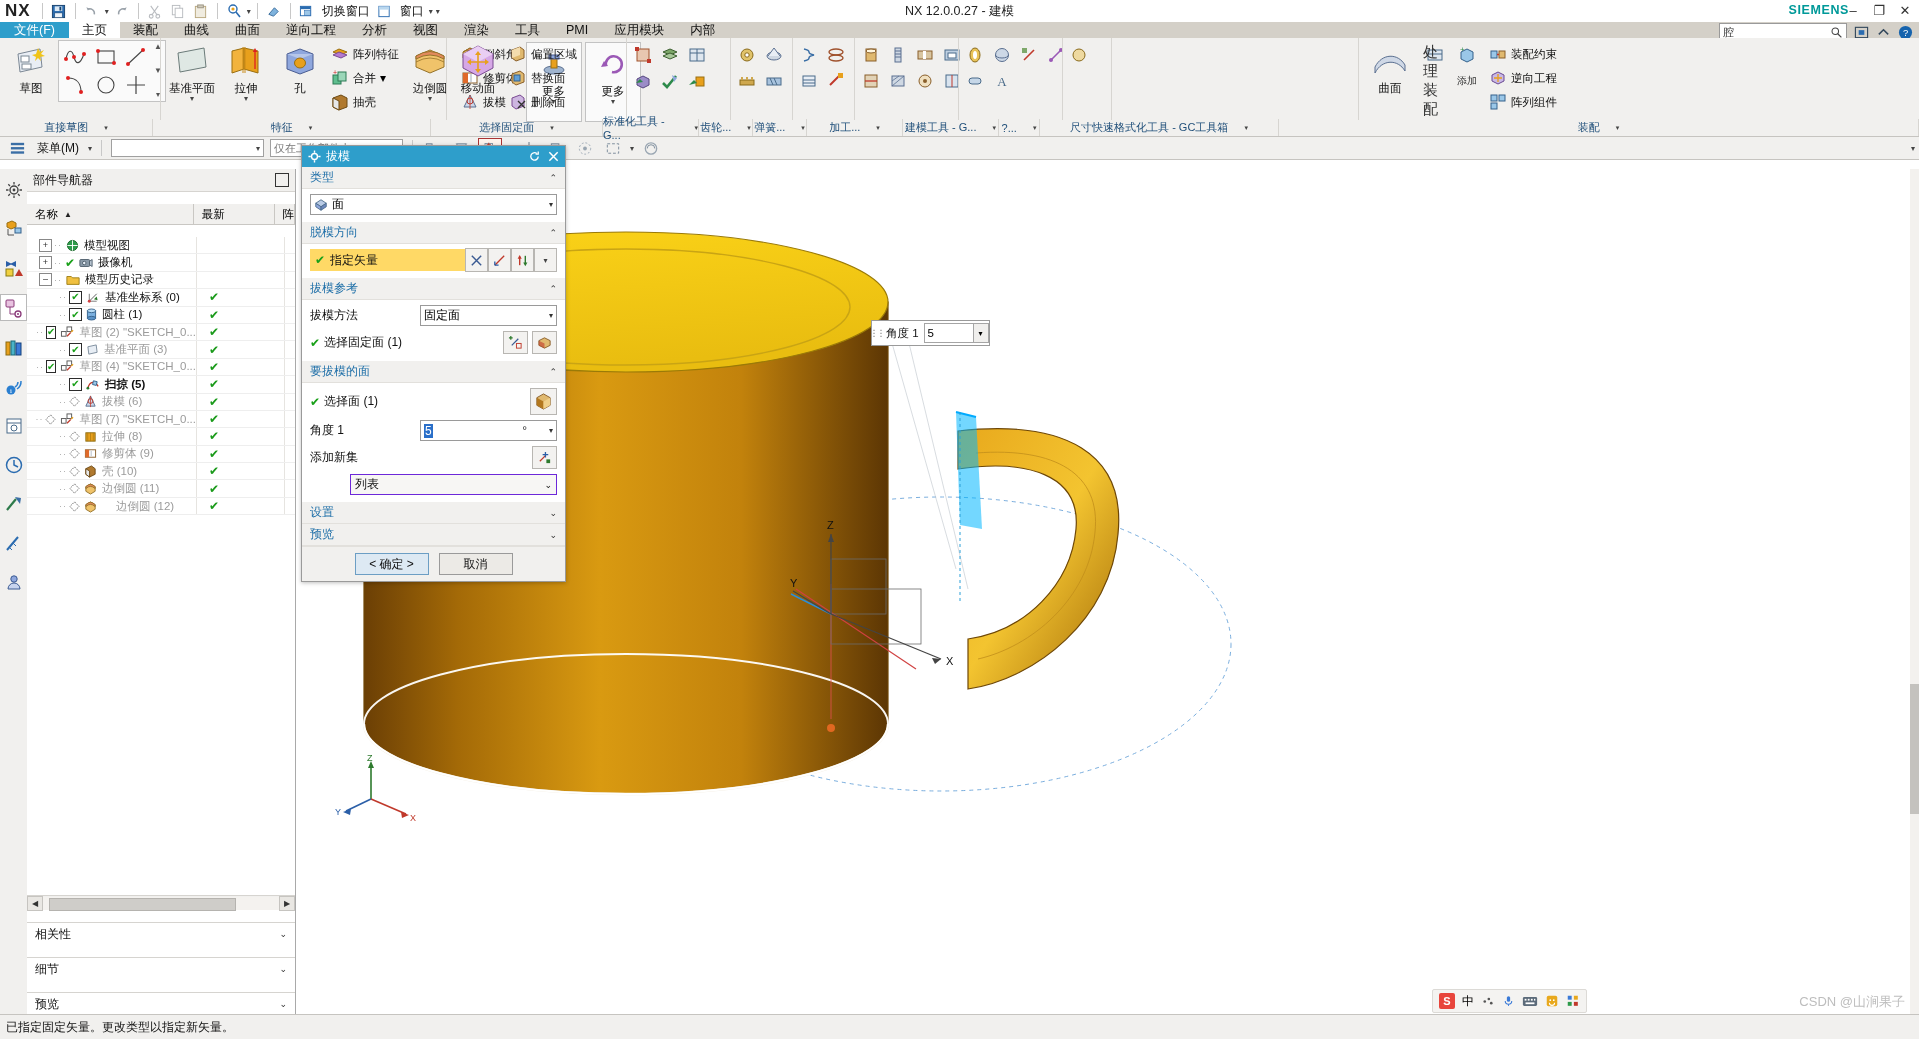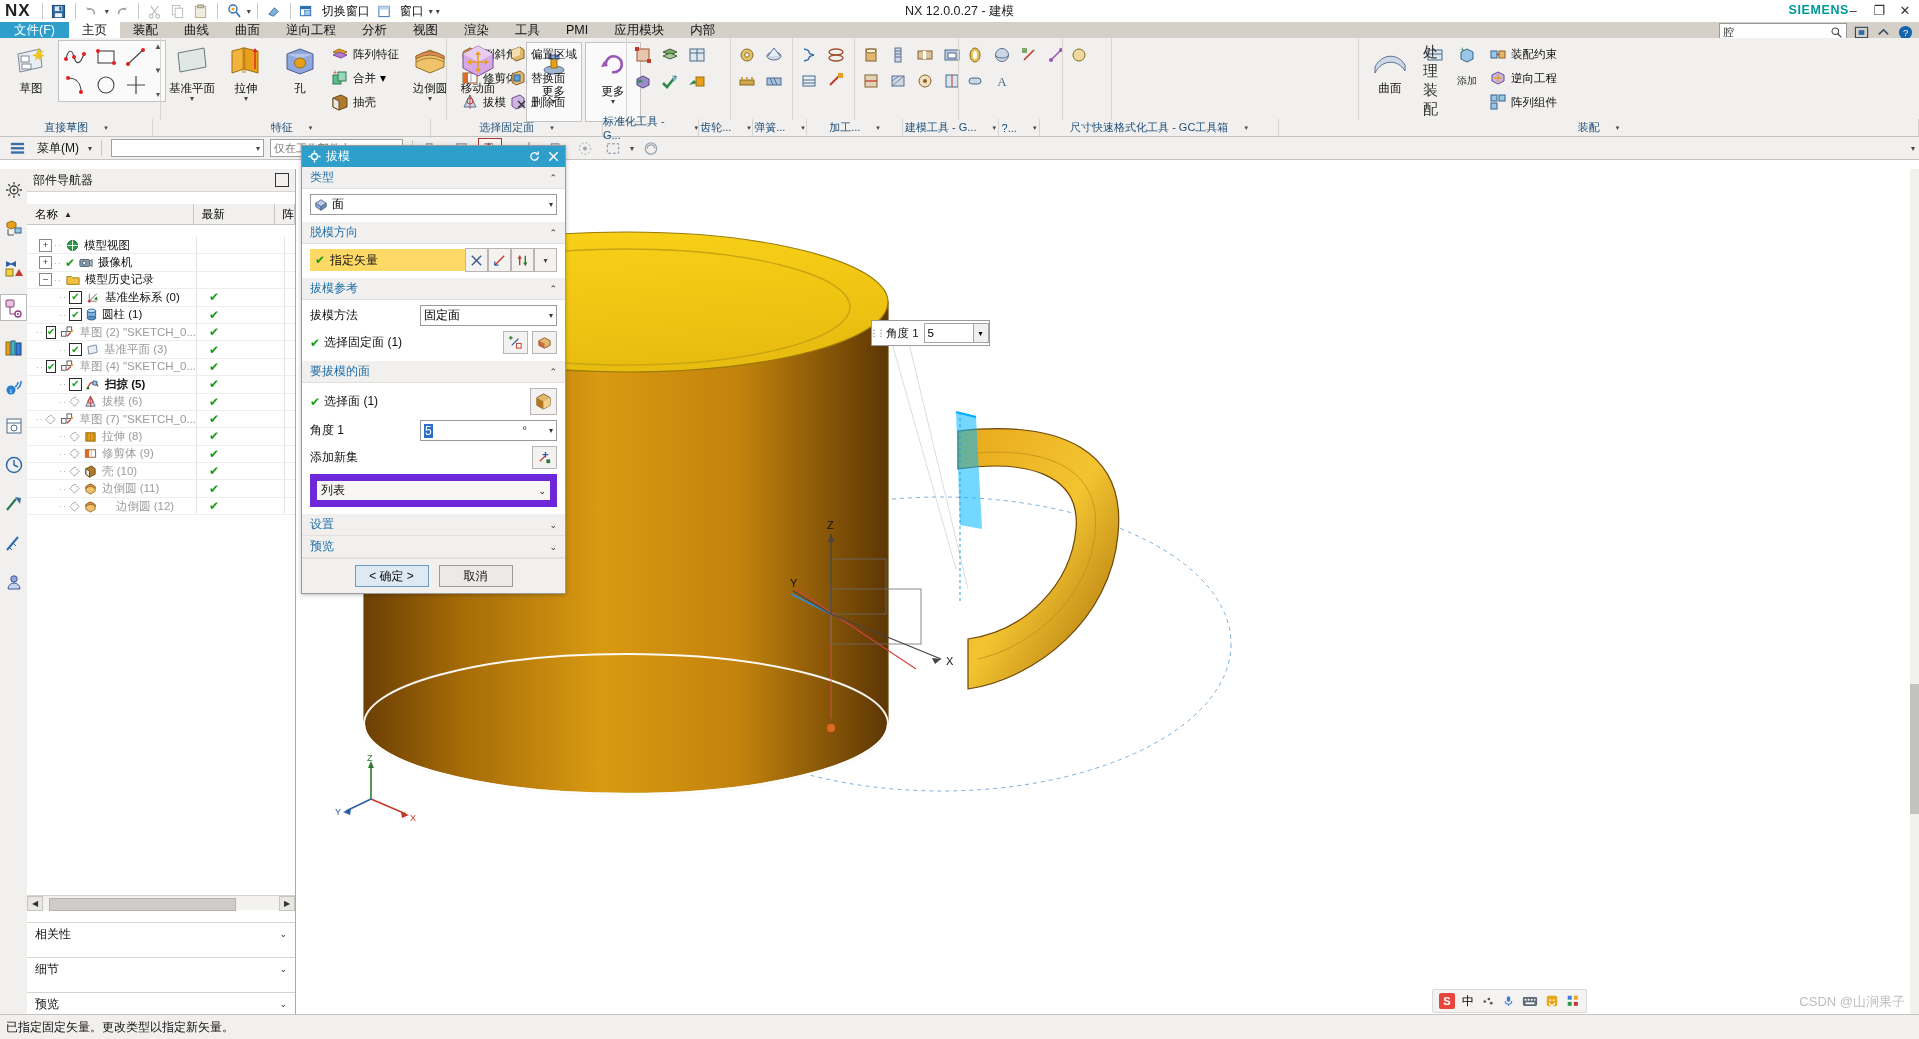--- a/index.html
+++ b/index.html
@@ -134,21 +134,21 @@
   .dsel .ar{margin-left:auto;font-size:8px;color:#333;}
   .vecbar{display:flex;align-items:center;height:22px;}
   .vecfield{flex:1;height:22px;background:#ffd966;display:flex;align-items:center;gap:5px;padding-left:5px;font-size:12px;color:#111;}
   .vbtn{width:21px;height:22px;border:1px solid #b8b6b2;background:#f3f2f0;display:flex;align-items:center;justify-content:center;}
   .chk{color:#18a018;font-size:12px;}
   .btnsm{width:23px;height:21px;border:1px solid #b8b6b2;background:#f3f2f0;display:flex;align-items:center;justify-content:center;}
   .numfield{flex:1;height:19px;border:1px solid #9a9a9a;background:#fff;display:flex;align-items:center;padding:0 3px;font-size:12px;position:relative;}
   .numfield .selv{background:#2a6fc9;color:#fff;padding:0 1px;}
   .numfield .deg{margin-left:auto;margin-right:26px;color:#333;}
   .numfield .ar{position:absolute;right:3px;font-size:8px;color:#333;}
-  .listbar{height:19px;border:7px solid #6d28d9;background:#f7f6f4;display:flex;align-items:center;padding:0 4px;font-size:12px;color:#111;}
+  .listbar{height:19px;border:1px solid #6d28d9;background:#f7f6f4;display:flex;align-items:center;padding:0 4px;font-size:12px;color:#111;margin-left:40px;}
   .listbar .ar{margin-left:auto;font-size:9px;}
   .dfoot{background:#f1f0ee;height:34px;display:flex;align-items:center;justify-content:center;gap:10px;border-top:1px solid #e2e0dc;}
   .dbtn{height:20px;min-width:52px;padding:0 10px;border:1px solid #9a9a9a;background:#eceae6;font-size:12px;display:flex;align-items:center;justify-content:center;color:#111;}
   .dbtn.prim{background:#dde9f3;border-color:#6c9ec4;}
 
   
   .status{position:absolute;left:0;bottom:0;width:1919px;height:24px;background:#f1f0ee;border-top:1px solid #c6c4c0;display:flex;align-items:center;padding-left:6px;font-size:12px;color:#111;}
   .watermark{position:absolute;right:14px;bottom:28px;color:#bdbdbd;font-size:13px;}
   .ime{position:absolute;right:332px;bottom:26px;height:22px;display:flex;align-items:center;gap:7px;background:#f4f3f1;border:1px solid #dcdad6;padding:0 6px;border-radius:2px;}
   .imes{width:16px;height:16px;background:#e8453c;color:#fff;font-size:11px;display:flex;align-items:center;justify-content:center;border-radius:2px;font-weight:bold;}

